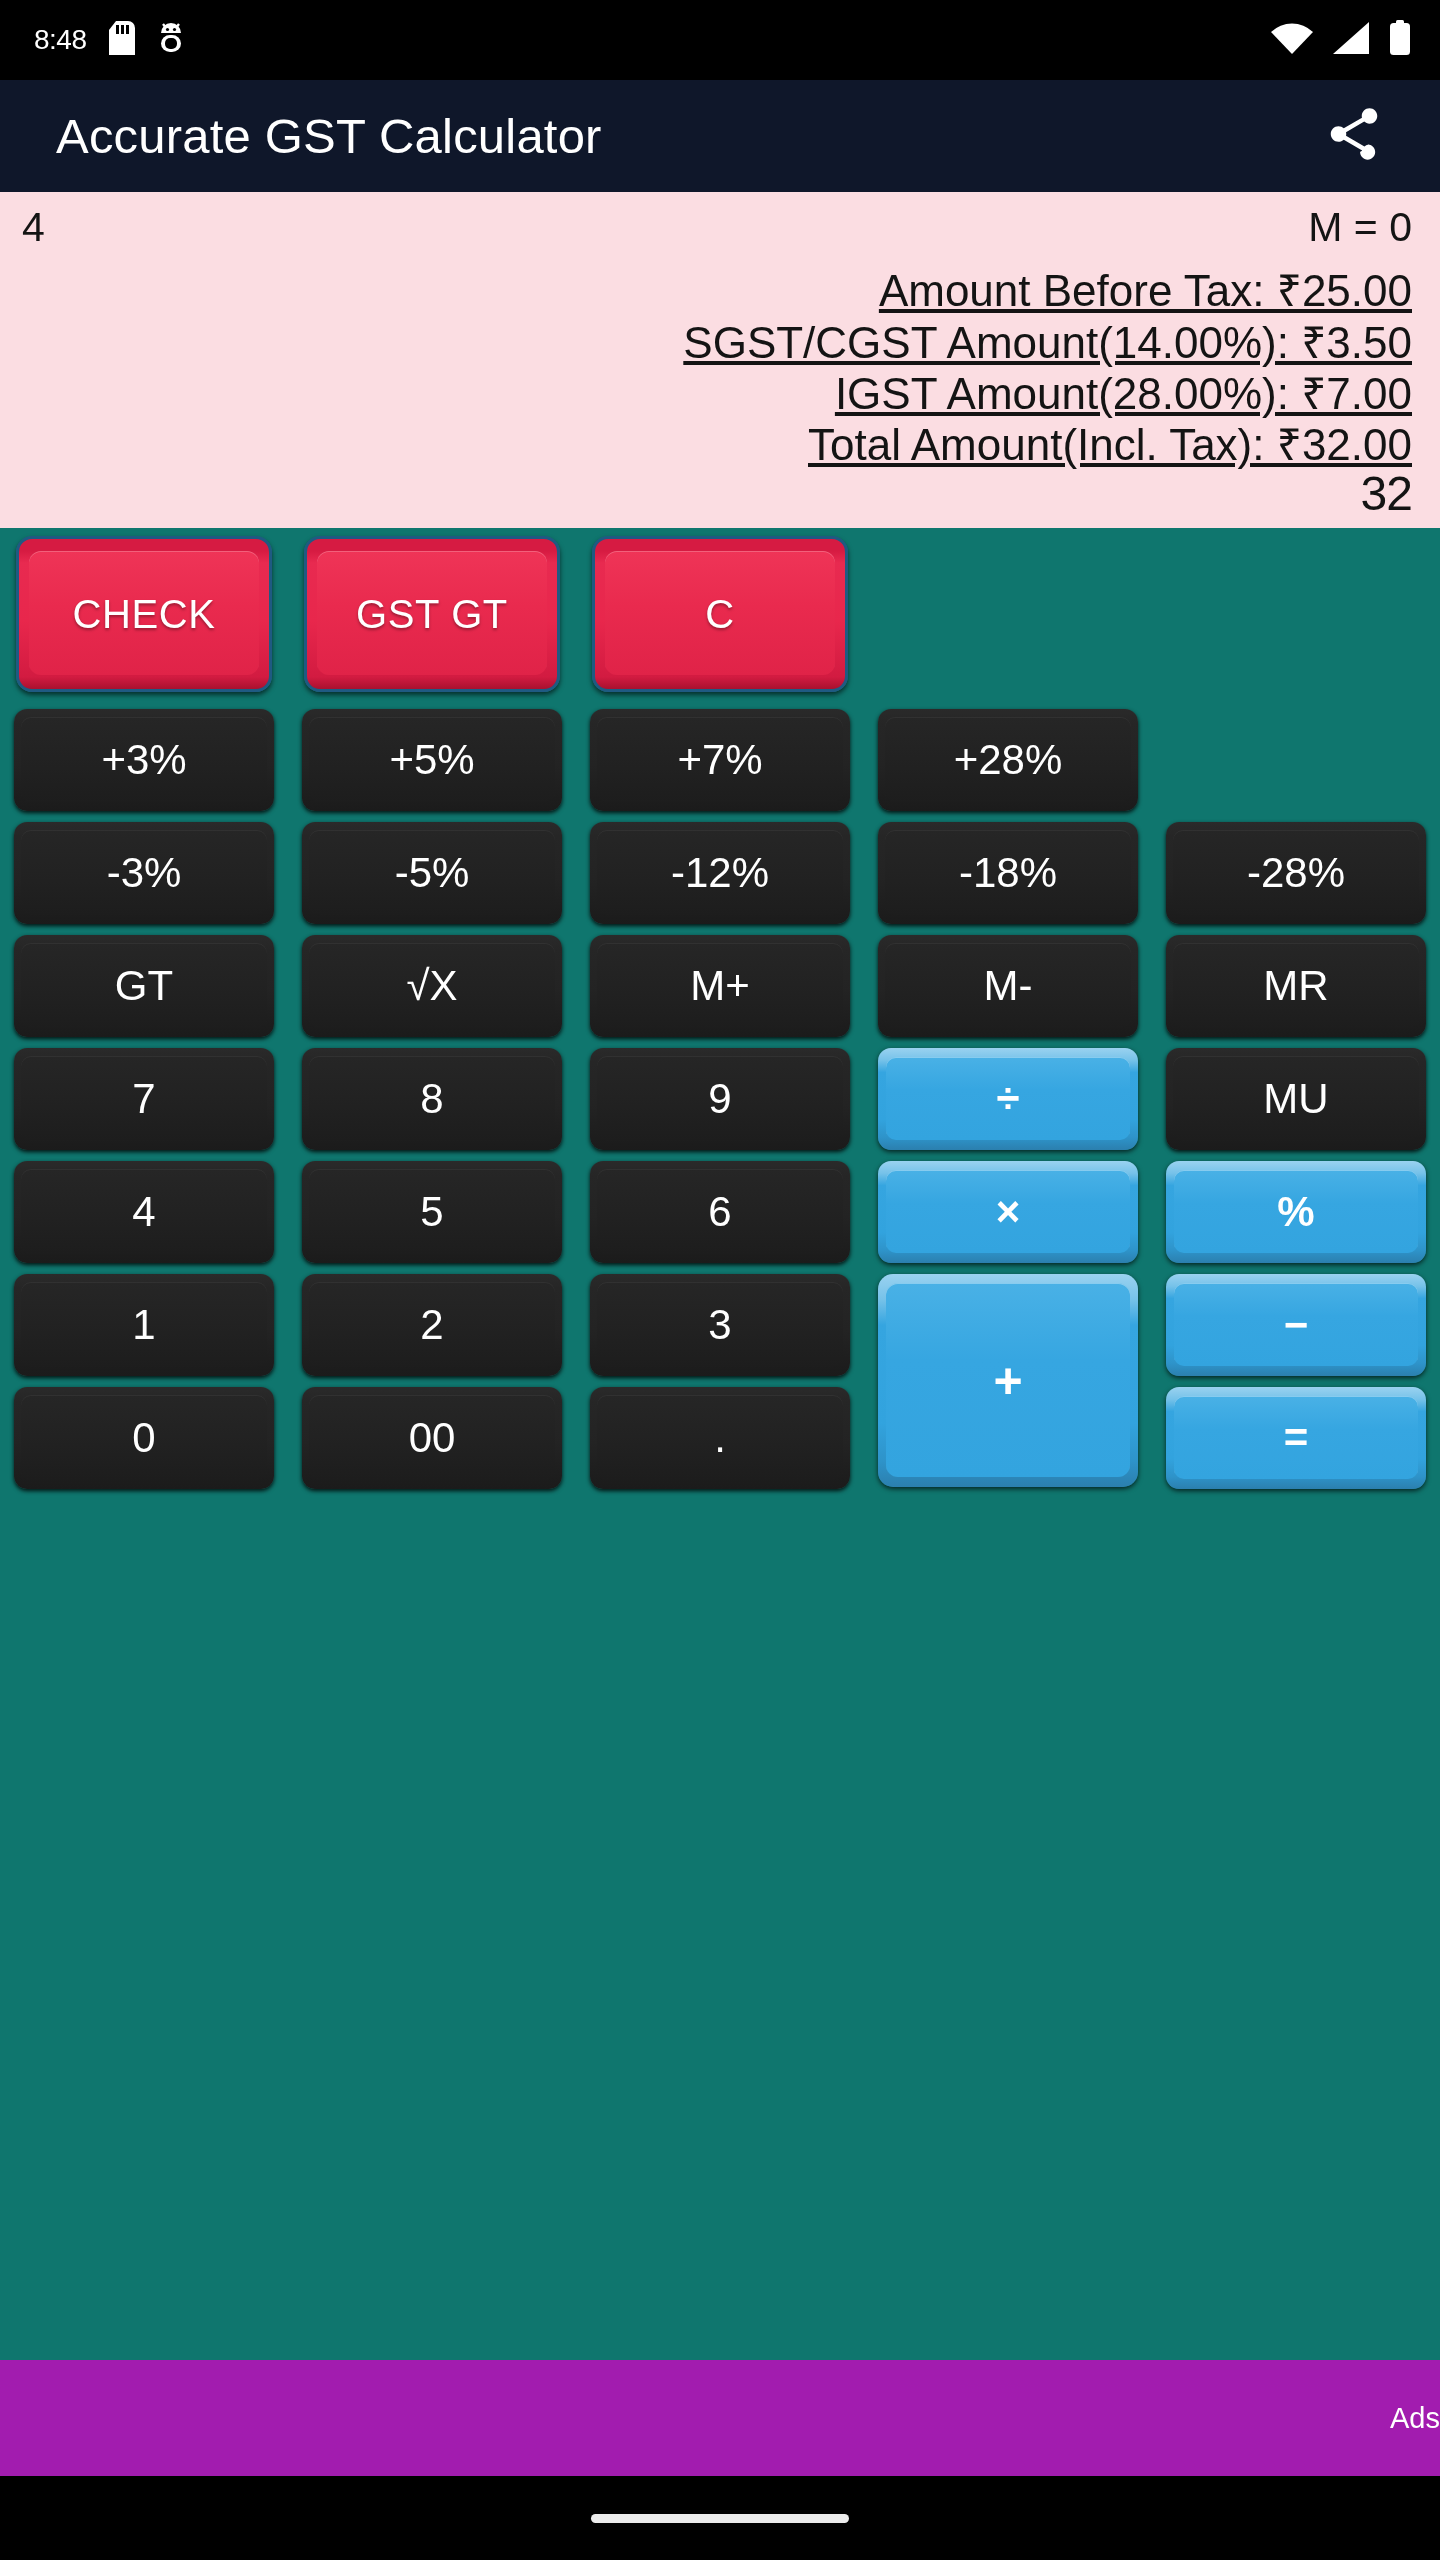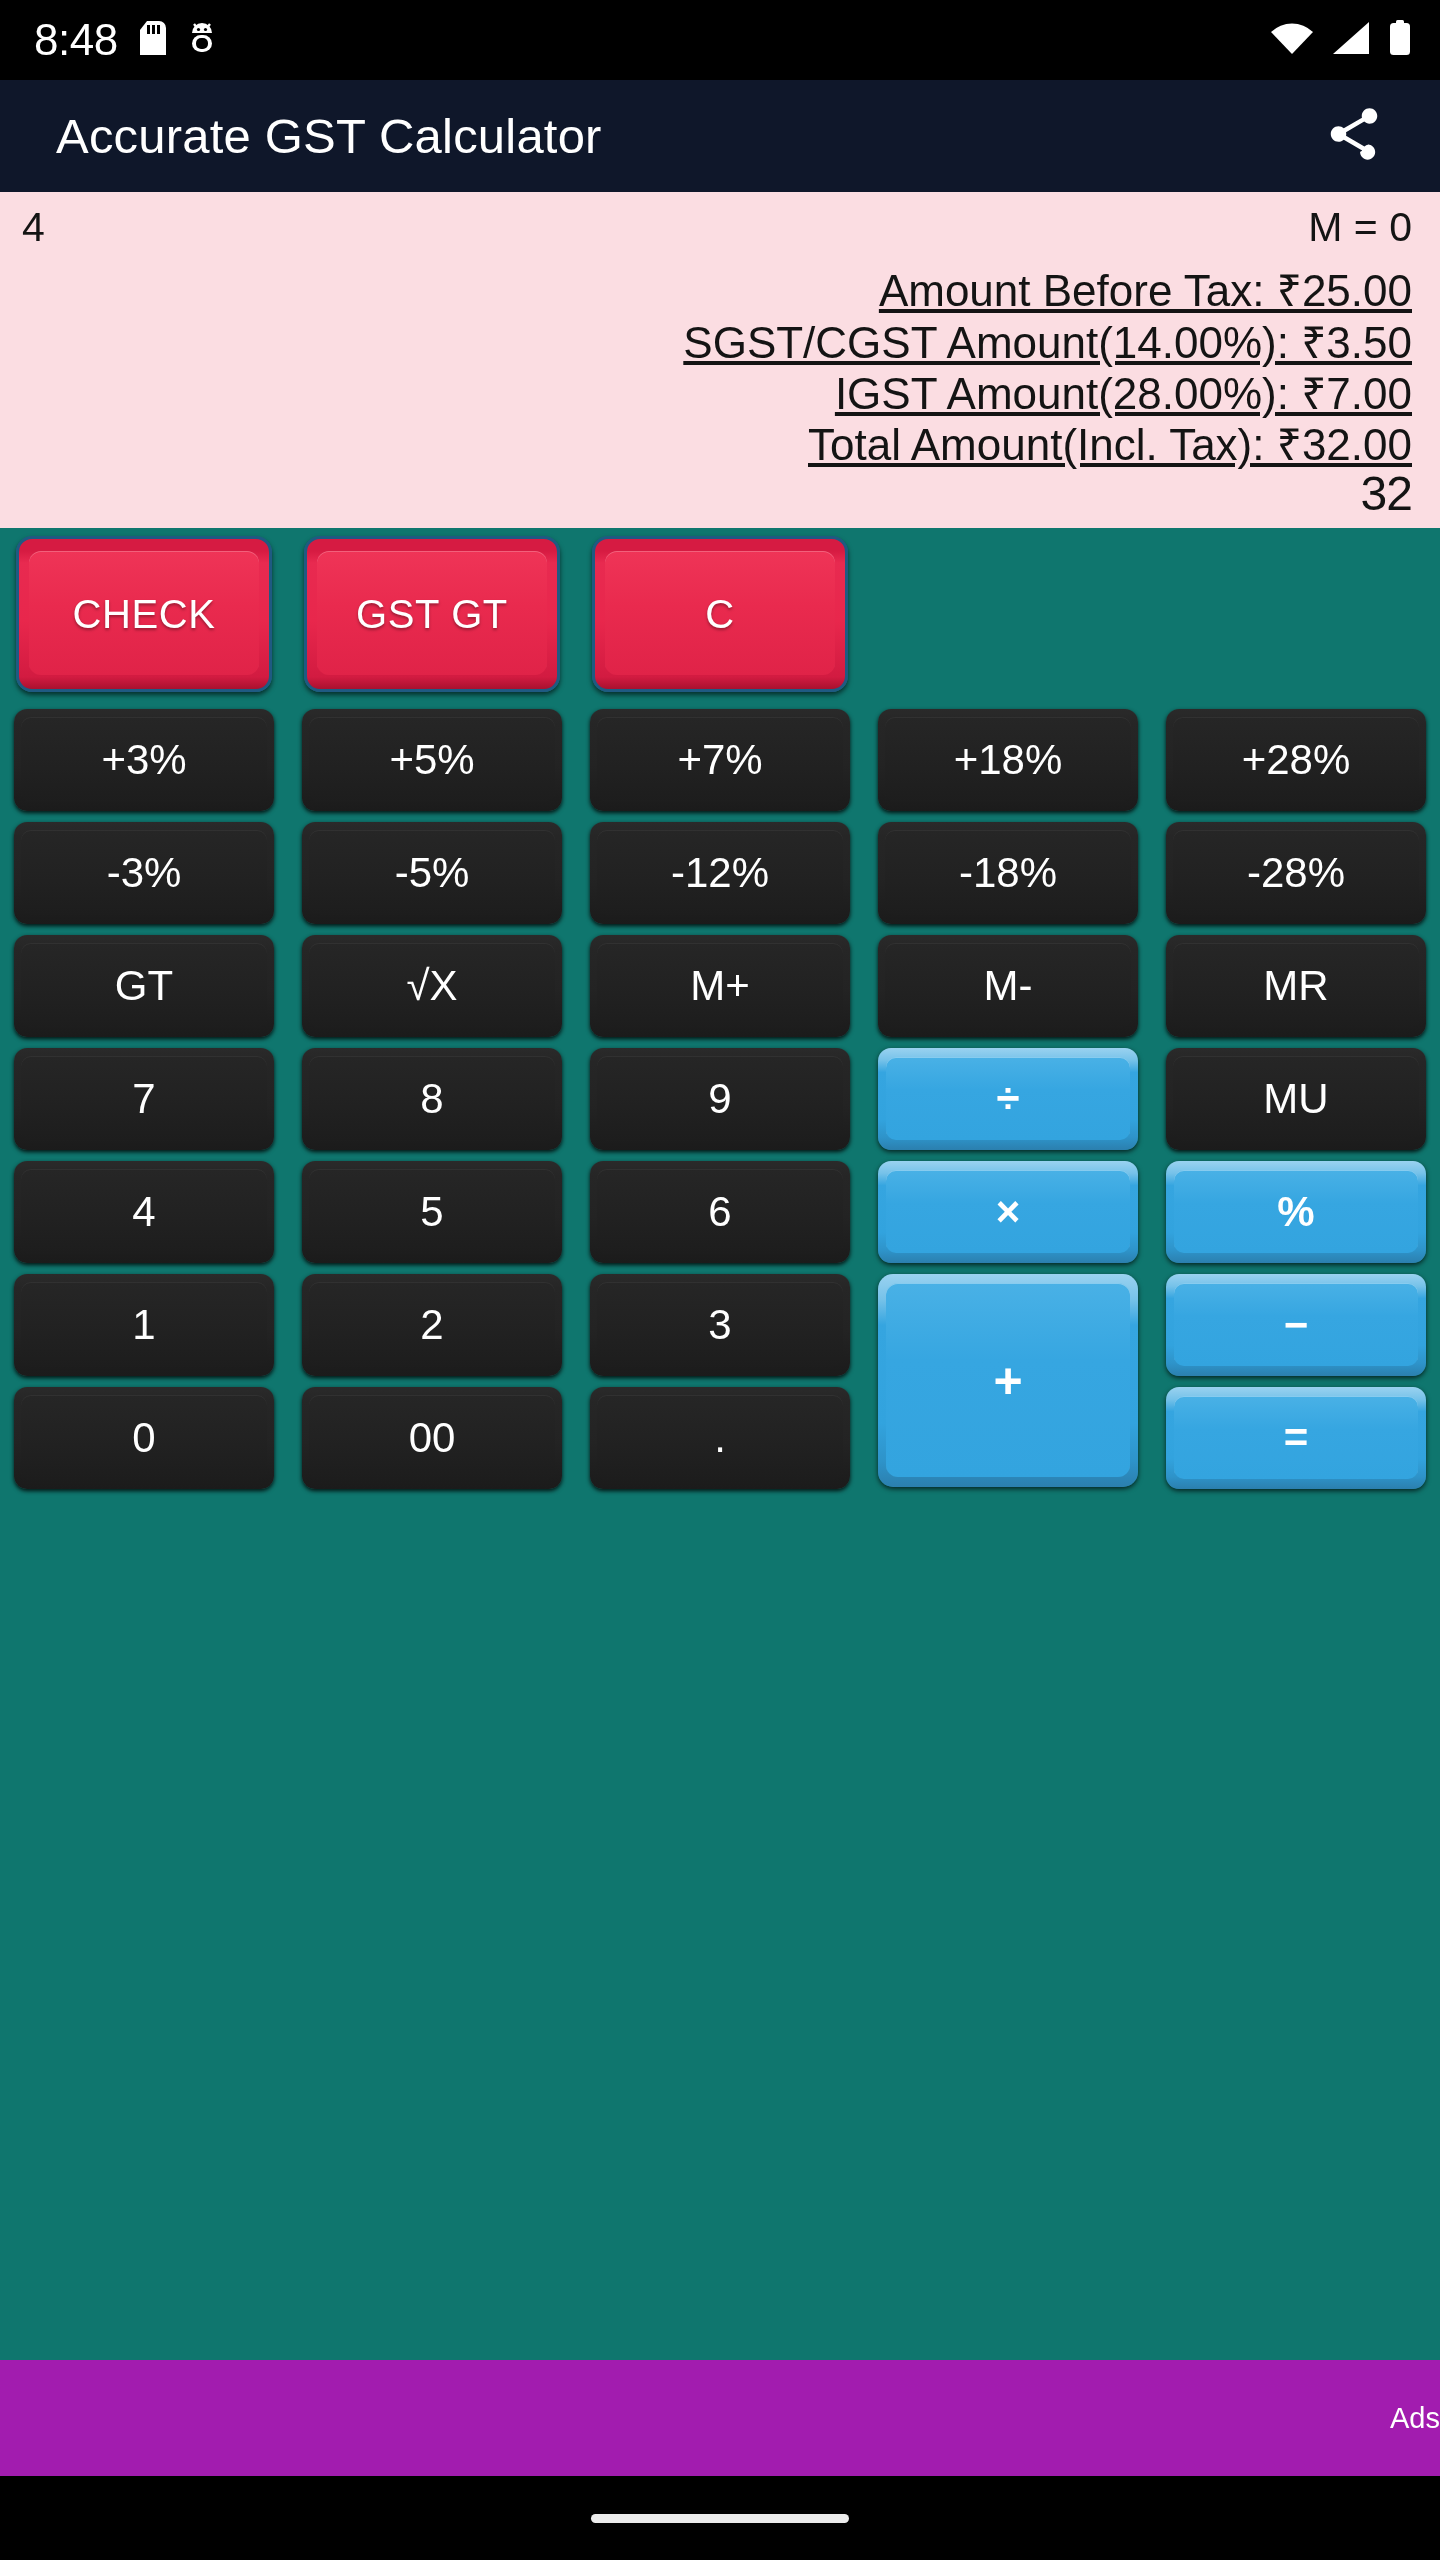--- a/index.html
+++ b/index.html
@@ -12,21 +12,21 @@
   #app{ width:1440px; height:2560px; position:relative; background:#000; display:flex; flex-direction:column; }
 
   
   .statusbar{
     height:80px; flex:0 0 80px;
     display:flex; align-items:center;
     padding:0 28px 0 34px;
     color:#fff;
   }
   .status-left{ display:flex; align-items:center; gap:22px; }
-  .clock{ font-size:44px; letter-spacing:-0.5px; font-family:"Liberation Sans", sans-serif; }
+  .clock{ font-size:28px; letter-spacing:-0.5px; font-family:"Liberation Sans", sans-serif; }
   .status-right{ margin-left:auto; display:flex; align-items:center; gap:17px; }
   .sb-ico{ display:block; }
 
   
   .appbar{
     height:112px; flex:0 0 112px;
     display:flex; align-items:center;
     padding:0 38px 0 56px;
     background:#0f172a; color:#fff;
   }
@@ -238,24 +238,20 @@
       <div class="cell dark">
           <span class="face"></span>
           <span class="lbl">+5%</span>
         </div>
       <div class="cell dark">
           <span class="face"></span>
           <span class="lbl">+7%</span>
         </div>
       <div class="cell dark">
           <span class="face"></span>
-          <span class="lbl">+18%</span>
-        </div>
-      <div class="cell dark">
-          <span class="face"></span>
           <span class="lbl">+28%</span>
         </div>
     </div>
 
     <div class="krow row-std">
       <div class="cell dark">
           <span class="face"></span>
           <span class="lbl">-3%</span>
         </div>
       <div class="cell dark">

